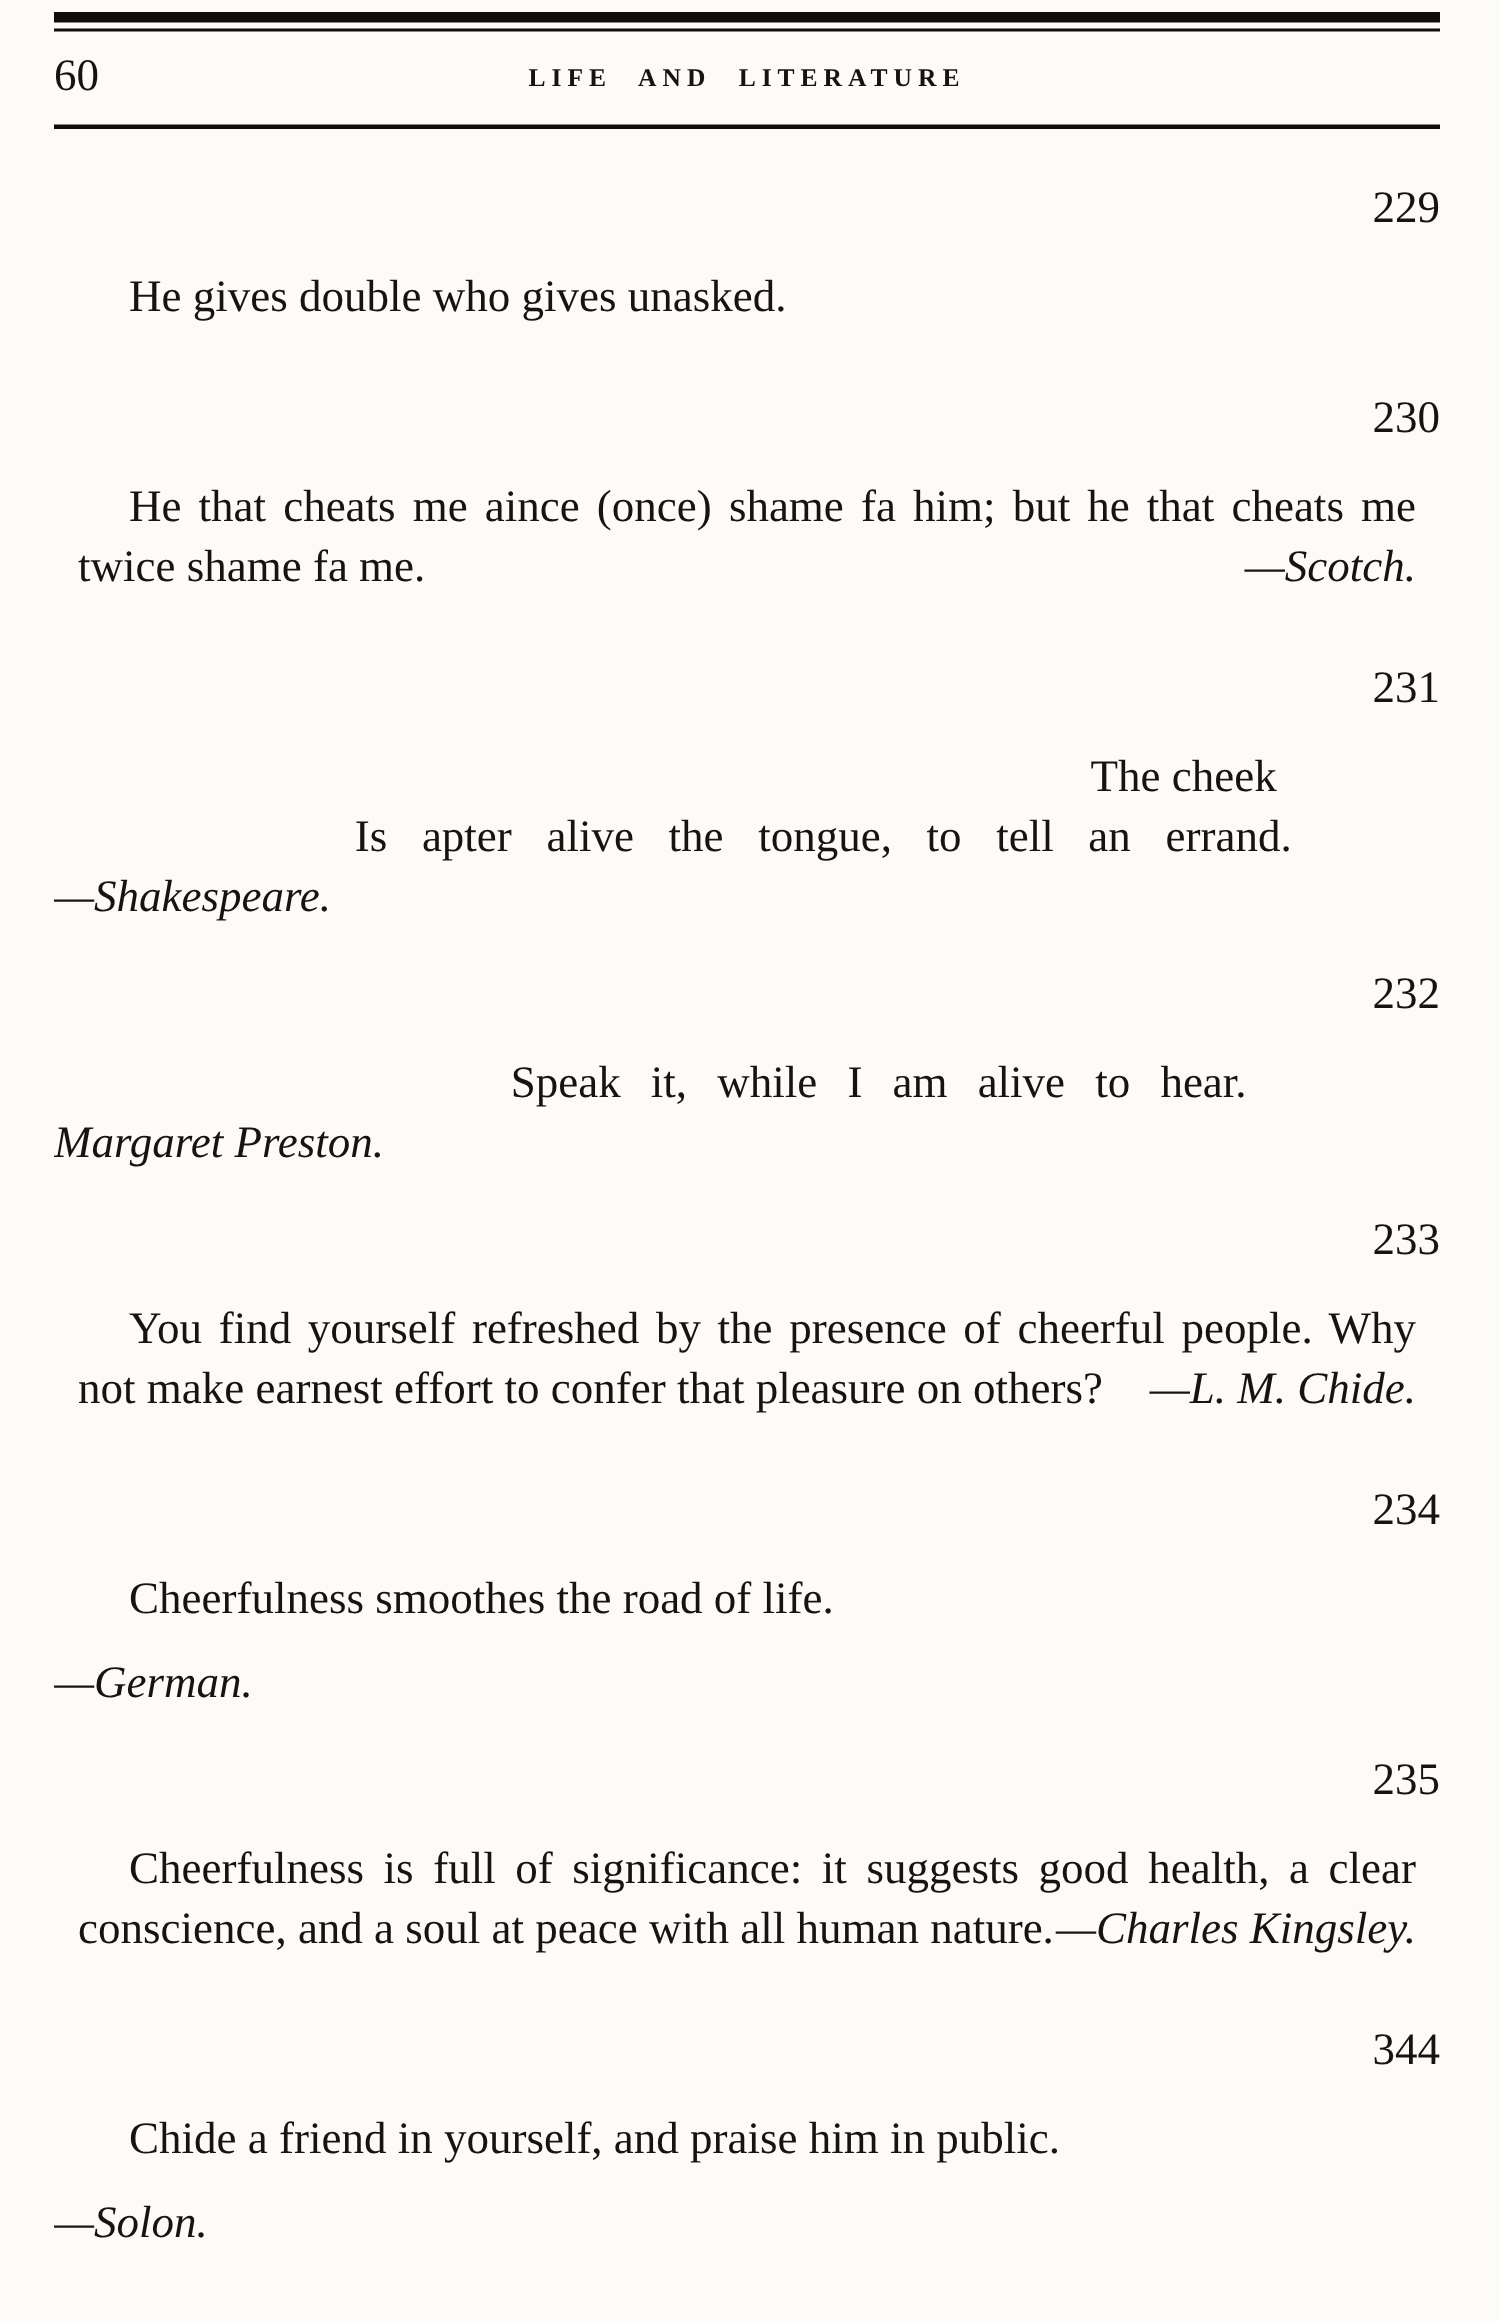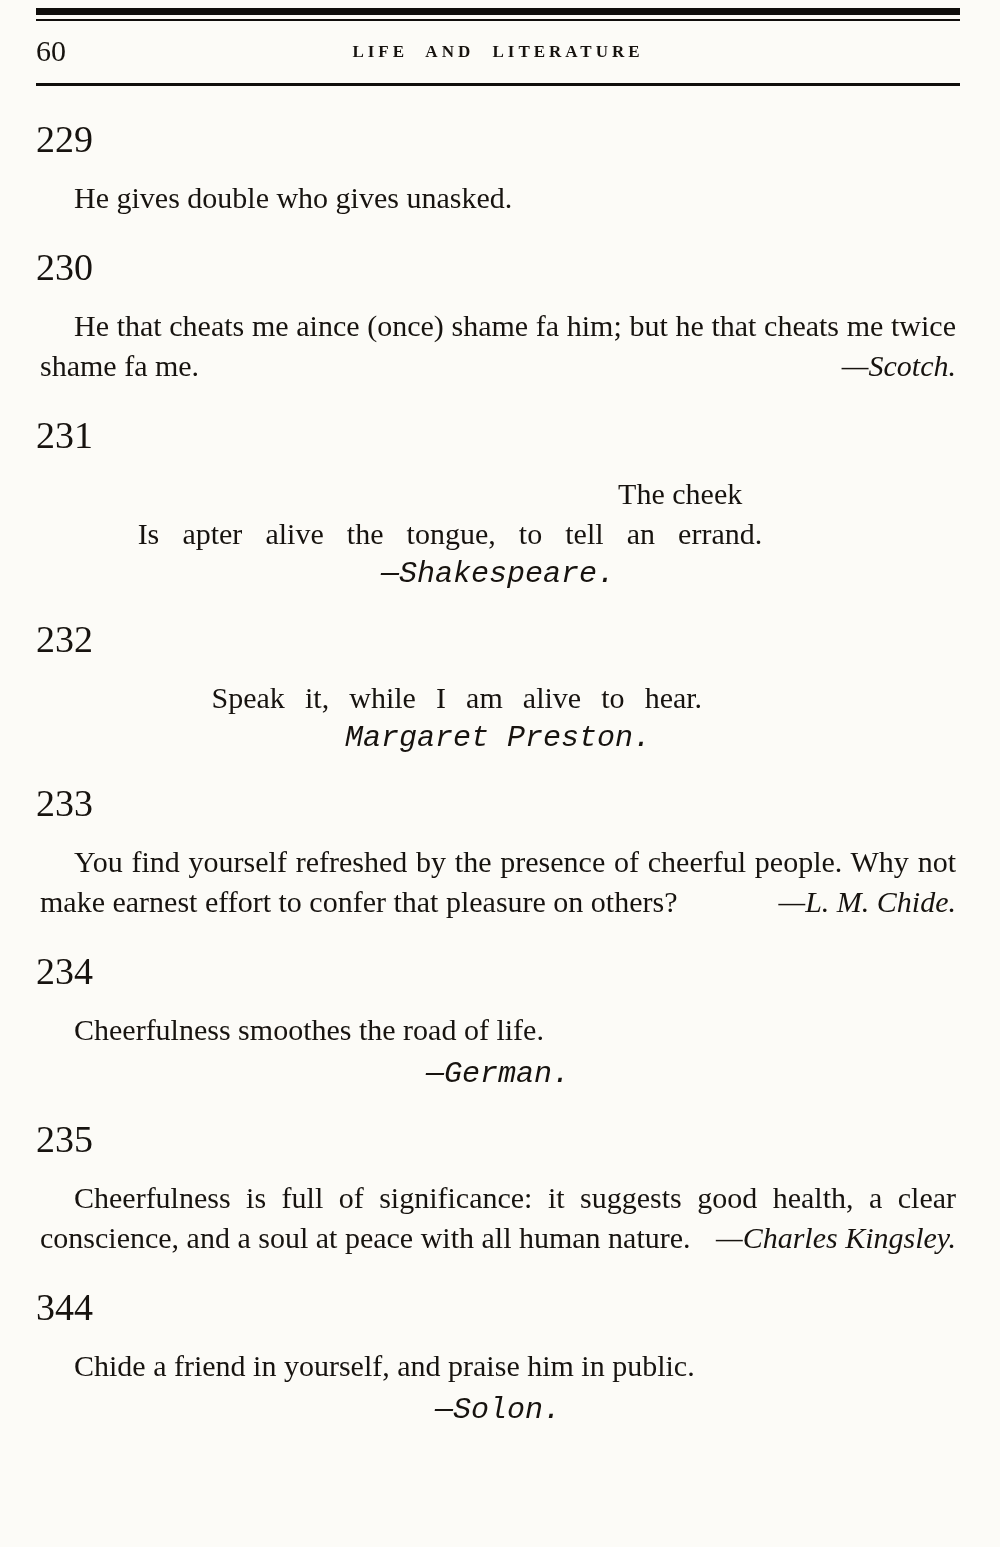--- a/index.html
+++ b/index.html
@@ -30,43 +30,42 @@
     display:block;text-align:center;
     font-size:17px;line-height:38px;
     font-weight:700;
     letter-spacing:4px;word-spacing:10px;
   }
   .head-rule{height:3px;background:#100e0c;margin-top:10px;}
 
   .quote-entry{margin-top:30px;overflow:hidden;}
   .quote-entry:first-child{margin-top:38px;}
   .quote-number{
-    text-align:left;
-    font-size:38px;line-height:30px;
+    text-align:right;
+    font-size:30px;line-height:30px;
     margin-bottom:24px;
   }
   .para{
-    margin:4px;
+    margin:16px;
     text-align:justify;
     text-indent:34px;
   }
   .para .attribution{
     float:right;
     font-style:italic;
     text-indent:0;
   }
-  .verse{margin:0;}
+  .verse{margin:0;text-align:center;}
   .verse-line{white-space:nowrap;}
   .verse-line.offset{margin-left:63%;}
   .verse-line.spread{margin-left:11%;word-spacing:0.52em;}
   .verse-line.indent{margin-left:19%;word-spacing:0.42em;}
   .attr-line{
-    text-align:center;
+    text-align:left;
     font-style:italic;
-    font-family:Liberation Mono, monospace;
   }
 </style>
 </head>
 <body>
 
 <div class="page">
   <div class="rule-heavy"></div>
   <div class="rule-light"></div>
 
   <div class="running-head">

